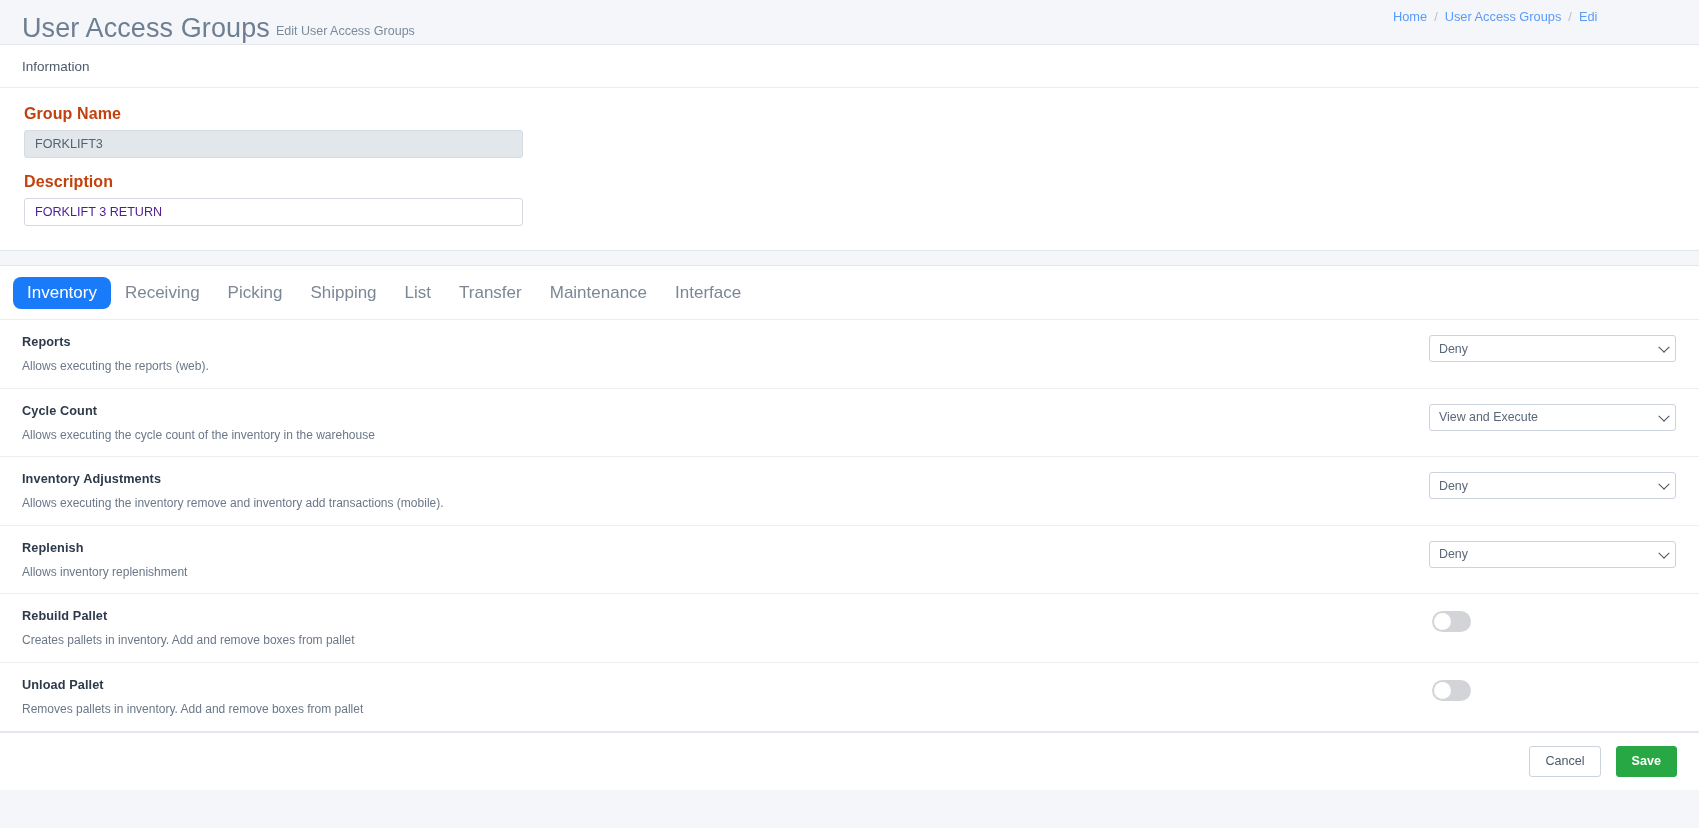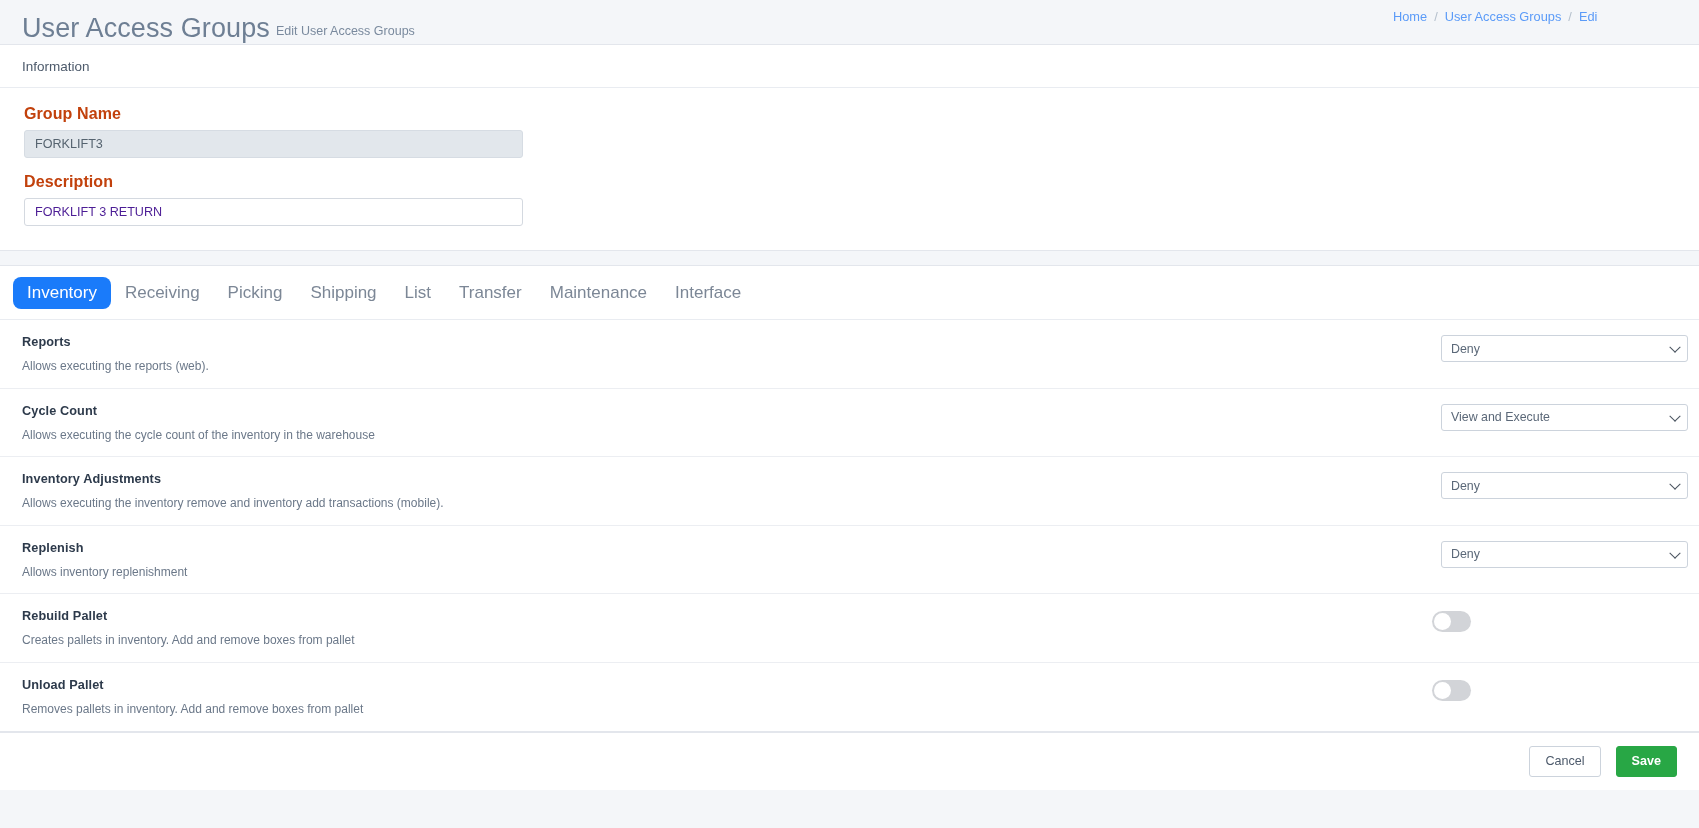--- a/index.html
+++ b/index.html
@@ -106,21 +106,21 @@
   select.sel {
     -webkit-appearance: none; appearance: none;
     width: 247px; height: 27px;
     border: 1px solid #ccd3dc; border-radius: 3px;
     background: #ffffff;
     padding: 0 22px 0 9px;
     font-family: "Liberation Sans", sans-serif;
     font-size: 12.4px; color: #5b6878;
     outline: none; cursor: pointer;
   }
-  .selwrap { position: relative; width: 297px; margin-left: 12px; }
+  .selwrap { position: relative; width: 297px; }
   .selwrap::after {
     content: ""; position: absolute; right: 9px; top: 11px;
     width: 7px; height: 7px;
     border-right: 1.6px solid #49535f; border-bottom: 1.6px solid #49535f;
     transform: rotate(45deg) translate(-2px,-2px);
     pointer-events: none;
   }
 
   .toggle {
     width: 39px; height: 21px; border-radius: 11px;

